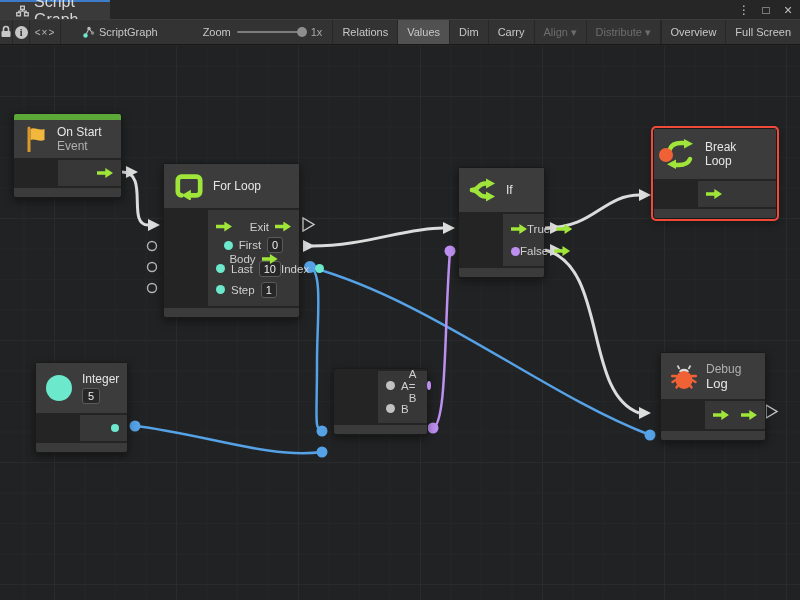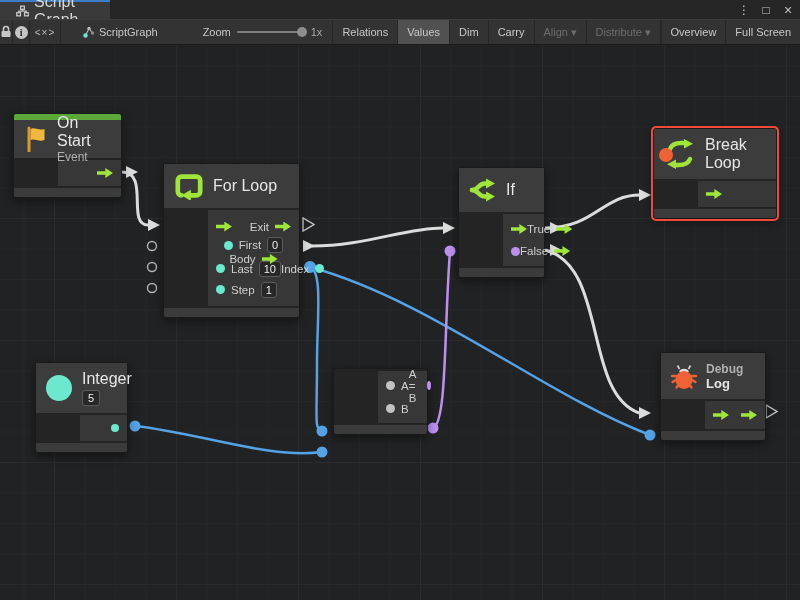--- a/index.html
+++ b/index.html
@@ -43,21 +43,21 @@
 
   
   .node { position:absolute; background:#242424; border:1px solid #1a1a1a; border-radius:3px;
           box-shadow:0 3px 8px rgba(0,0,0,.45); font-size:11.5px; }
   .node.selected { box-shadow:0 0 0 2px var(--selection-red), 0 3px 8px rgba(0,0,0,.45); }
   .nheader { background:#3c3c3c; display:flex; align-items:center; gap:9px; padding:0 10px; }
   .nports  { background:#373737; margin-top:2px;margin-left:44px; }
   .nfooter { background:#3b3b3b; margin-top:2px; height:9px; border-radius:0 0 2px 2px; }
   .prow { display:flex; align-items:center; justify-content:space-between; padding:0 8px; }
   .pgroup { display:flex; align-items:center; gap:6px; }
-  .ntitle { color:#e6e6e6; font-size:16px; }
+  .ntitle { color:#e6e6e6; font-size:12px; }
   .nsub { color:#b0b0b0; font-size:12px; }
   .plabel { color:#cfcfcf; }
 
   .arrow { display:inline-block; width:16px; height:10px; background:var(--flow-green);
            clip-path:polygon(0 32%,52% 32%,52% 0,100% 50%,52% 100%,52% 68%,0 68%); }
   .dot { display:inline-block; width:9px; height:9px; border-radius:50%; }
   .dot.teal { background:var(--value-teal); }
   .dot.gray { background:#c2c2c2; }
   .dot.purple { background:var(--wire-purple); }
   .vbox { background:#272727; border:1px solid #5a5a5a; border-radius:3px; color:#ececec;
@@ -359,21 +359,21 @@
       <div class="prow" style="height:23px;">
         <span class="pgroup">
             <span class="dot gray"></span>
             <span class="plabel">B</span>
           </span>
       </div>
     </div>
     <div class="nfooter"></div>
   </div>
 
-  <div class="node" style="left:660px; top:352px; width:106px;font-weight:bold;">
+  <div class="node" style="left:660px; top:352px; width:106px;">
     <div class="nheader" style="height:46px;">
       <span class="iconwrap">
         <svg width="26" height="27" viewBox="0 0 26 27">
           <path d="M8.5 6l-2-3.5M17.5 6l2-3.5" stroke="#d8d8d8" stroke-width="1.6"></path>
           <path d="M8 9a5.2 4.5 0 0 1 10 0z" fill="#dedede"></path>
           <g stroke="var(--bug-orange)" stroke-width="2.4" stroke-linecap="round">
             <path d="M5 13H1M5 17l-3.5 2M8 21l-2.5 3.5M21 13h4M21 17l3.5 2M18 21l2.5 3.5"></path>
           </g>
           <ellipse cx="13" cy="17" rx="8.5" ry="9" fill="var(--bug-orange)"></ellipse>
         </svg>

